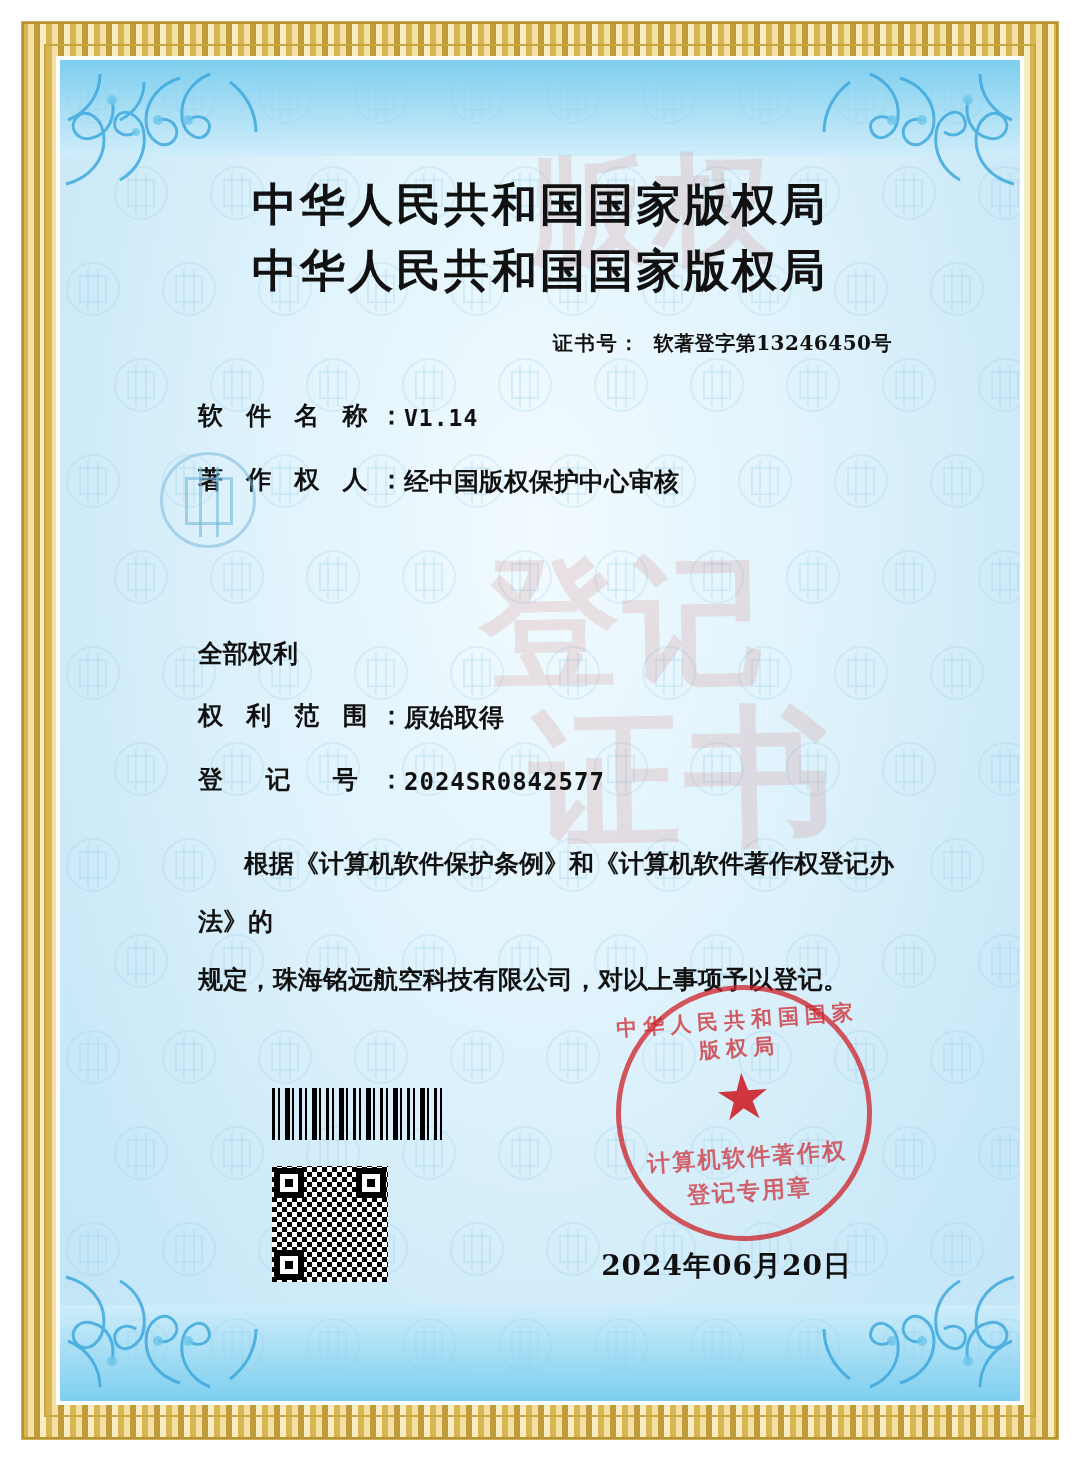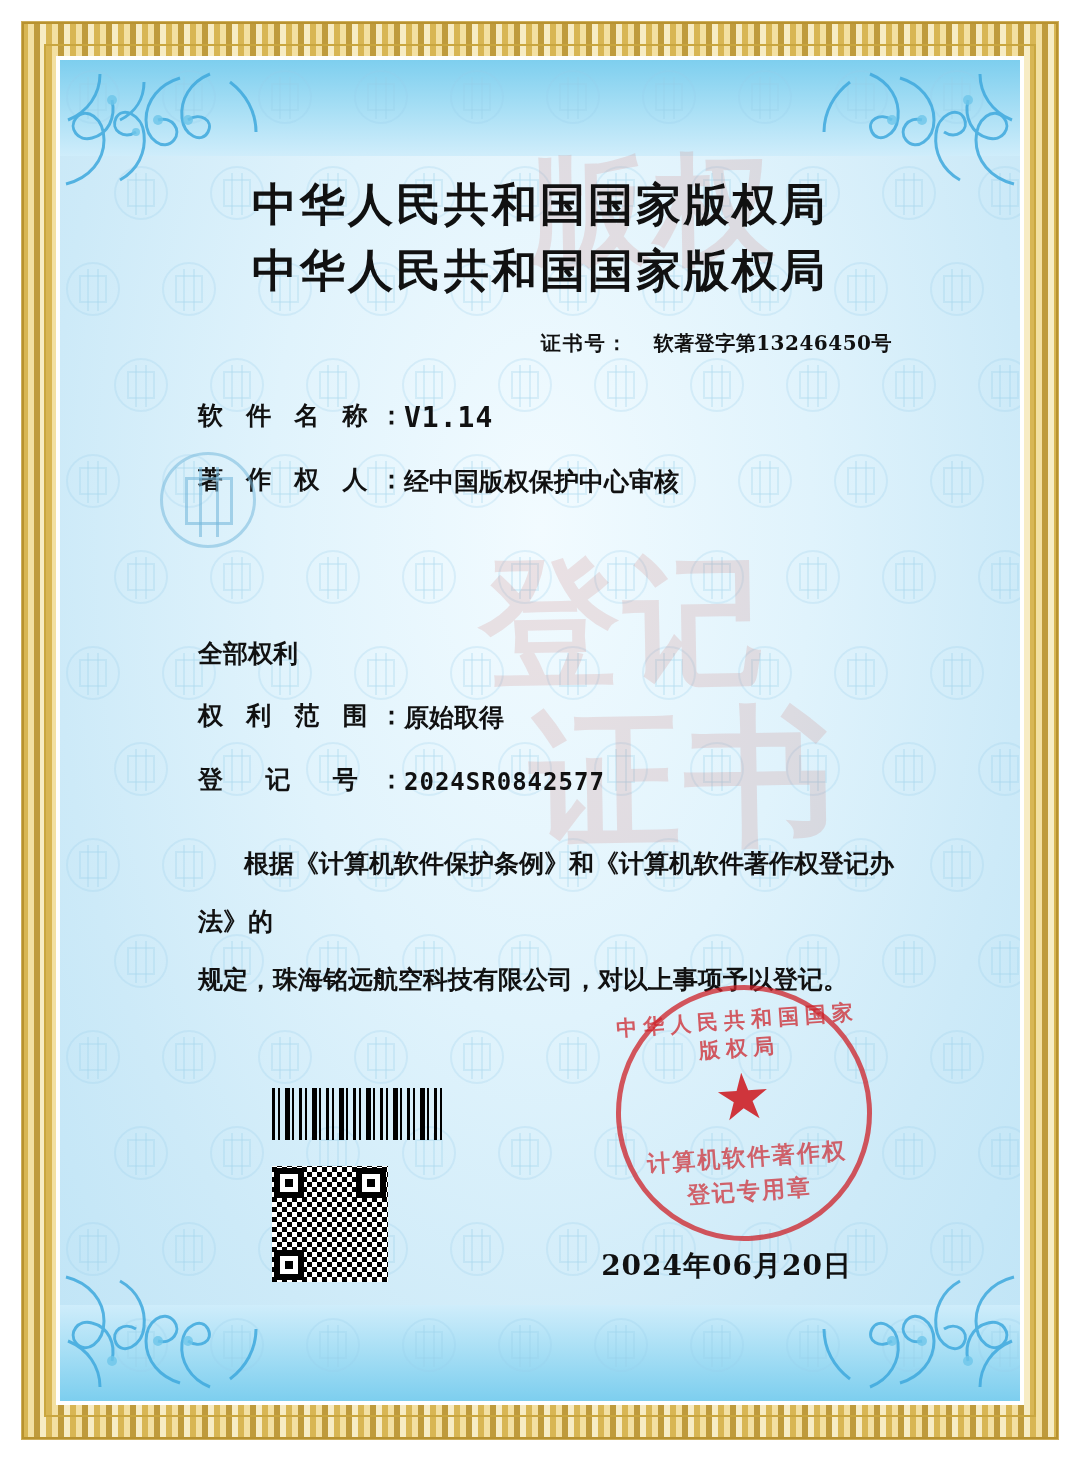--- a/index.html
+++ b/index.html
@@ -162,21 +162,21 @@
 
   .cert-no-row {
     margin-top: 30px;
     text-align: right;
     font-family: "DejaVu Serif", serif;
     font-size: 20px;
     font-weight: bold;
     color: #111;
     padding-right: 56px;
   }
-  .cert-no-row .lbl { letter-spacing: 2px; margin-right: 18px; }
+  .cert-no-row .lbl { letter-spacing: 2px; margin-right: 6px; }
   .cert-no-row .val { letter-spacing: 0.5px; margin-top: 32px; }
 
   
   .emblem {
     position: absolute;
     left: 100px;
     top: 392px;
     width: 96px;
     height: 96px;
     border-radius: 50%;
@@ -225,21 +225,21 @@
   .row .val {
     font-family: "DejaVu Serif", serif;
     font-size: 25px;
     font-weight: bold;
     color: #111;
     line-height: 38px;
   }
   .row .val .vline2 {
     display: block;
     font-family: "DejaVu Sans Mono", monospace;
-    font-size: 28px;
+    font-size: 23px;
     letter-spacing: 1px;
   }
   .row .val.mono {
     font-family: "DejaVu Sans Mono", monospace;
     font-size: 24px;
     letter-spacing: 1px;
   }
 
   .gap-block { height: 108px; }
 

